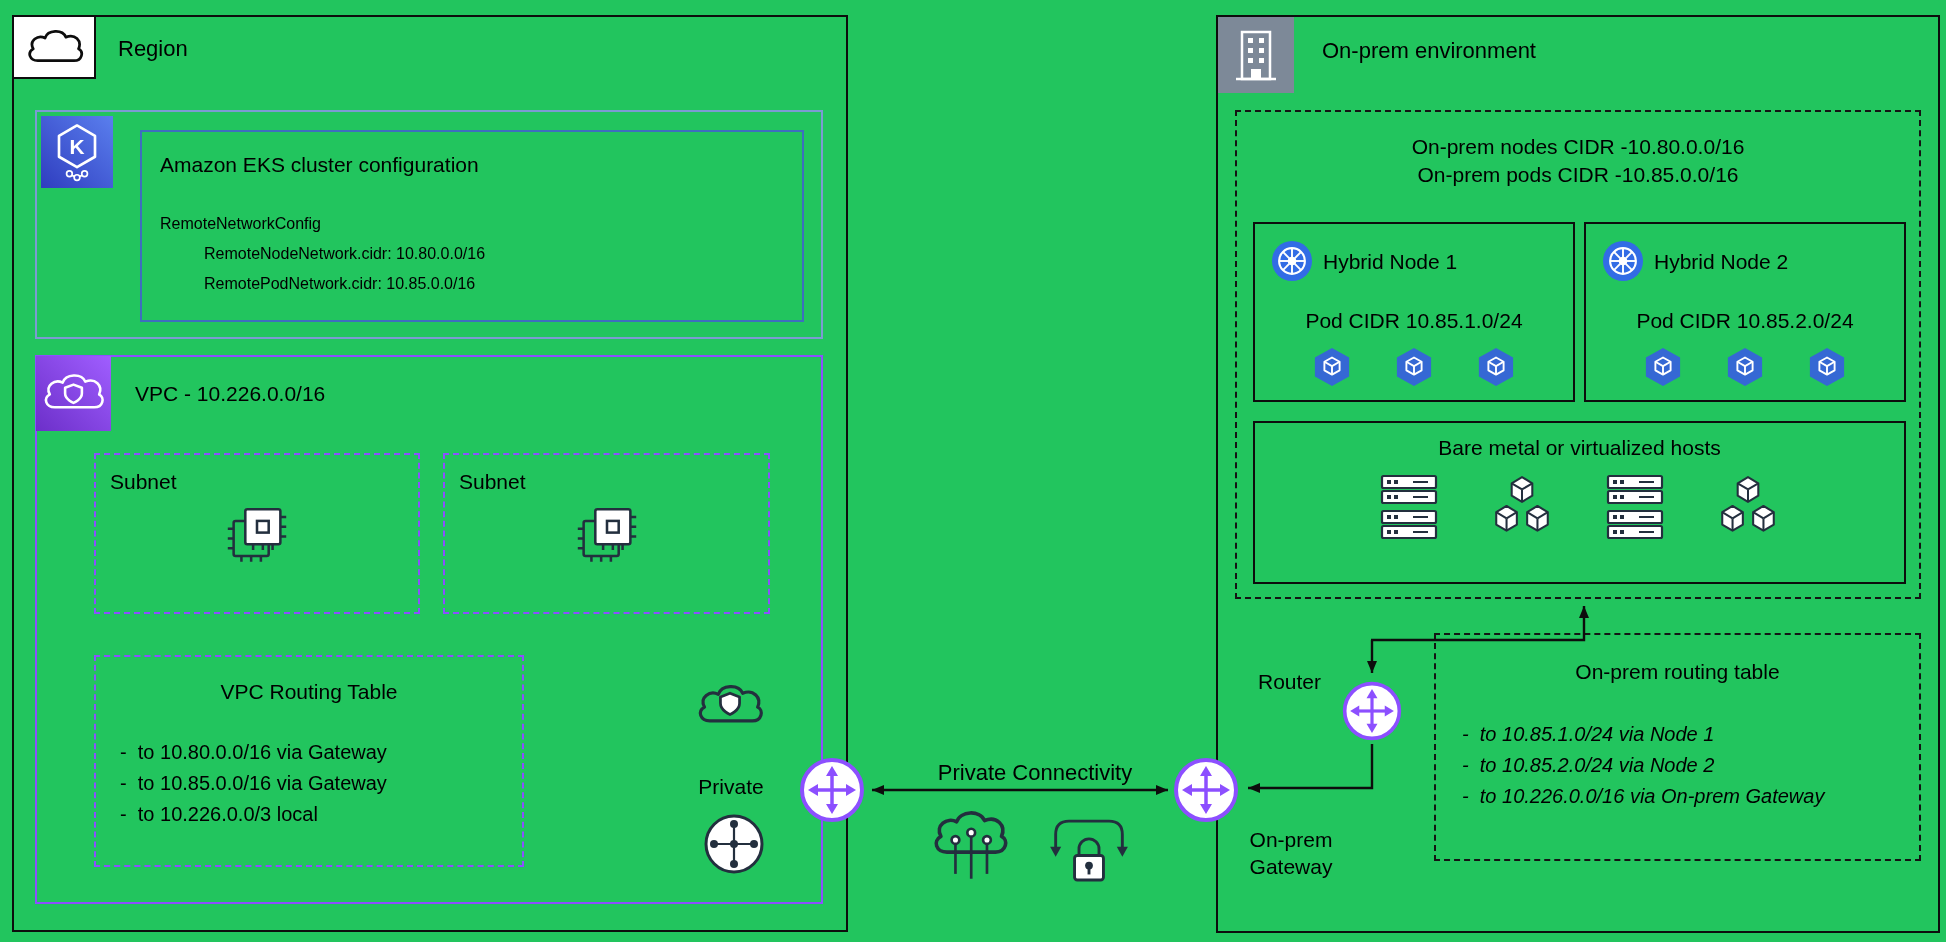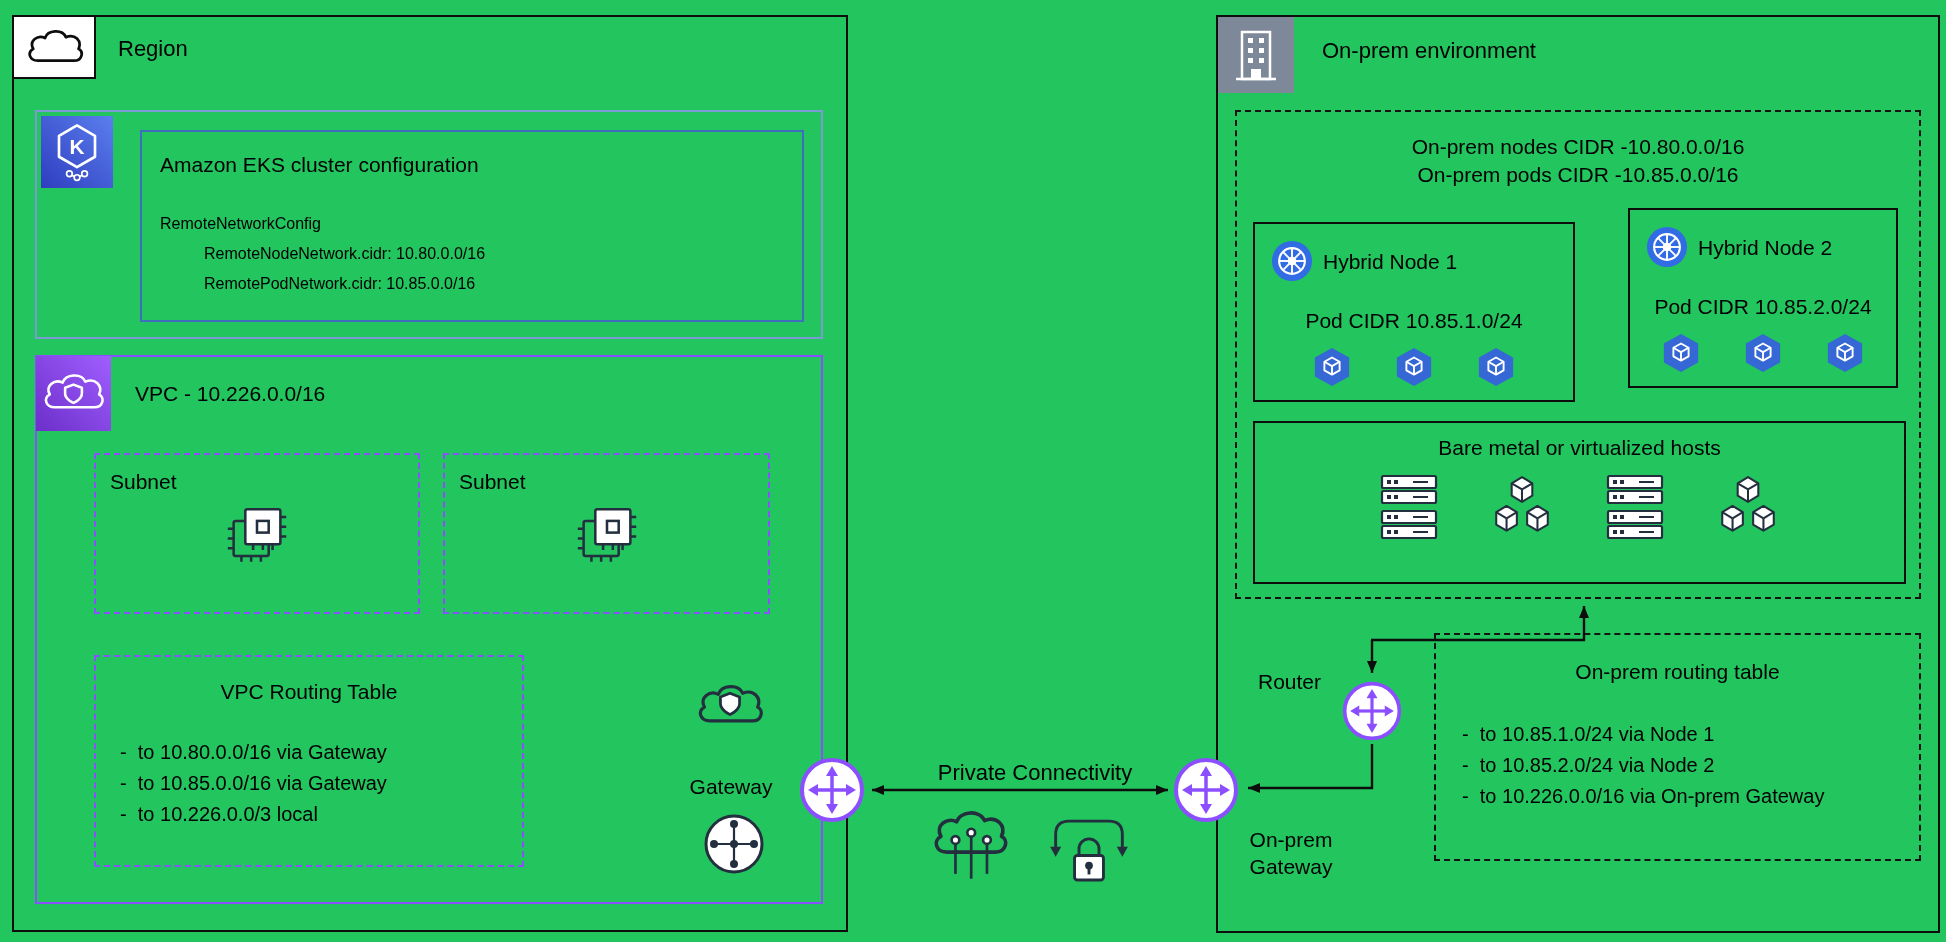--- a/index.html
+++ b/index.html
@@ -212,21 +212,21 @@
       <div>-  to 10.226.0.0/3 local</div>
     </div>
   </div>
 
   <span class="icon" style="left:696px;top:674px;color:#232f3e;">
     <svg width="68" height="64" viewBox="0 0 64 60">
       <use href="#icoCloud"></use>
       <path d="M32 18 l9 3.5 v6 c0 7 -9 10.5 -9 10.5 s-9 -3.5 -9 -10.5 v-6 z" fill="#ffffff" stroke="currentColor" stroke-width="2.6" stroke-linejoin="round"></path>
     </svg>
   </span>
-  <div class="lbl fs21 tc" style="left:676px;top:774px;width:110px;">Gateway</div>
+  <div class="lbl fs21 tc" style="left:676px;top:774px;width:110px;">Private</div>
   <span class="icon" style="left:702px;top:812px;color:#232f3e;">
     <svg width="64" height="64" viewBox="0 0 64 64">
         <use href="#icoDotsCircle"></use>
       </svg>
   </span>
 
   <div class="box b-black" style="left:1216px;top:15px;width:724px;height:918px;"></div>
   <span class="icon" style="left:1218px;top:17px;">
     <svg width="76" height="76" viewBox="0 0 76 76">
       <rect width="76" height="76" fill="#7d8998"></rect>
@@ -270,21 +270,21 @@
           </svg>
         </span>
       <span>
           <svg width="38" height="42" viewBox="0 0 40 44">
             <use href="#icoPod"></use>
           </svg>
         </span>
     </div>
   </div>
 
-  <div class="box b-black" style="left:1584px;top:208px;width:270px;height:180px;margin-left:44px;">
+  <div class="box b-black" style="left:1584px;top:222px;width:322px;height:180px;">
     <span class="icon" style="left:16px;top:16px;">
       <svg width="42" height="42" viewBox="0 0 44 44">
           <use href="#icoK8s"></use>
         </svg>
     </span>
     <div class="lbl fs21" style="left:68px;top:25px;">Hybrid Node 2</div>
     <div class="lbl fs21 tc" style="left:0;top:84px;width:100%;">Pod CIDR 10.85.2.0/24</div>
     <div class="flexrow" style="left:0;top:122px;width:100%;gap:44px;">
       <span>
           <svg width="38" height="42" viewBox="0 0 40 44">
@@ -325,21 +325,21 @@
       <span>
           <svg width="66" height="68" viewBox="0 0 64 66">
             <use href="#icoCubes"></use>
           </svg>
         </span>
     </div>
   </div>
 
   <div class="box d-black" style="left:1434px;top:633px;width:487px;height:228px;">
     <div class="lbl fs21 tc" style="left:0;top:24px;width:100%;">On-prem routing table</div>
-    <div class="routes" style="position:absolute;left:26px;top:84px;">
+    <div class="routes" style="position:absolute;left:26px;top:84px;font-style:italic;">
       <div>-  to 10.85.1.0/24 via Node 1</div>
       <div>-  to 10.85.2.0/24 via Node 2</div>
       <div>-  to 10.226.0.0/16 via On-prem Gateway</div>
     </div>
   </div>
 
   <svg class="box" style="left:0;top:0;pointer-events:none;" width="1946" height="942">
     <defs>
       <marker id="arr" markerUnits="userSpaceOnUse" markerWidth="14" markerHeight="12" refX="12" refY="5" orient="auto-start-reverse">
         <path d="M0 0 L12 5 L0 10 Z" fill="#0d0d0d"></path>

